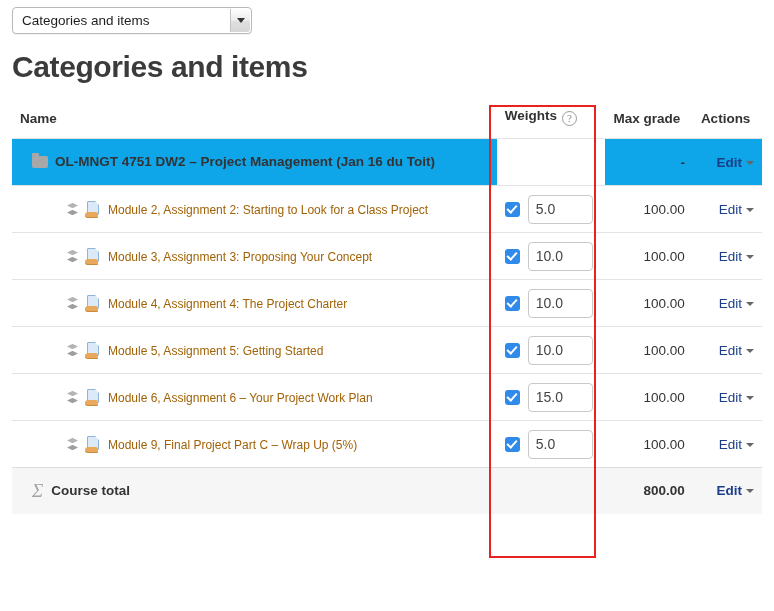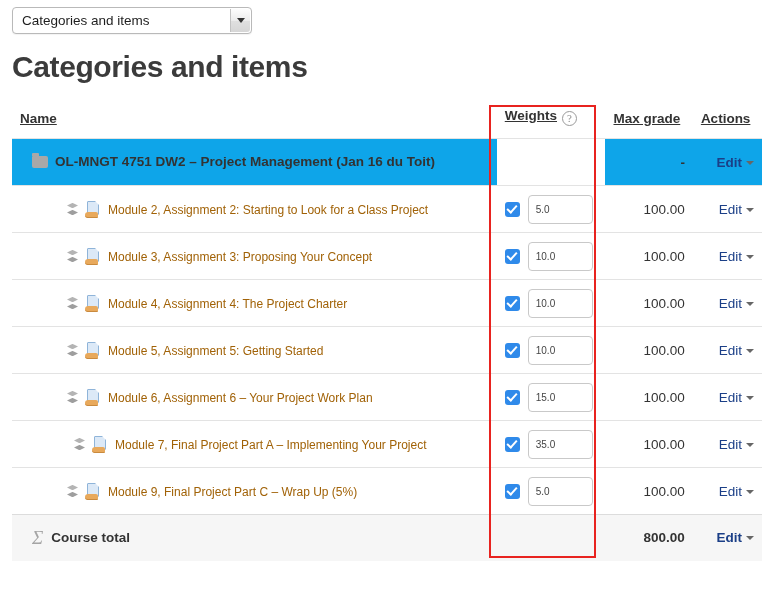--- a/index.html
+++ b/index.html
@@ -77,21 +77,20 @@
   }
   table.grades th {
     font-weight: bold;
     color: #333;
     font-size: 13.5px;
     text-align: left;
     padding: 4px 8px 12px 8px;
     border: none;
     background: #ffffff;
     vertical-align: bottom;
-    text-decoration: underline;
   }
   table.grades td {
     border-top: 1px solid #e3e3e3;
     padding: 0 8px;
     height: 47px;
     vertical-align: middle;
     color: #333;
   }
   .col-name    { width: 477px; }
   .col-weights { width: 107px; text-align: left; }
@@ -227,21 +226,21 @@
     width: 4px; height: 8px;
     border: solid #ffffff;
     border-width: 0 2px 2px 0;
     transform: rotate(42deg);
   }
   .winput {
     width: 65px; height: 29px;
     border: 1px solid #c9c9c9;
     border-radius: 4px;
     background: #ffffff;
-    font-size: 10px;
+    font-size: 14px;
     font-family: "Liberation Sans", sans-serif;
     color: #444;
     padding: 0 7px;
     outline: none;
   }
 
   
   .edit-link {
     color: #1b3f87;
     text-decoration: none;
@@ -400,35 +399,20 @@
             <span class="wcheck"></span>
             <input class="winput" type="text" value="15.0" style="">
           </div>
         </td>
         <td class="col-max">100.00</td>
         <td class="col-actions">
           <a class="edit-link" href="#">Edit</a><span class="edit-caret"></span>
         </td>
       </tr>
 
-      <tr>
-        <td class="col-name item-cell extra-indent">
-          <span class="move-icon"><i class="up"></i><i class="down"></i></span><span class="assign-icon"><span class="doc"></span><span class="hand"></span></span><a class="item-link" href="#">Module 7, Final Project Part A – Implementing Your Project</a>
-        </td>
-        <td class="col-weights">
-          <div class="weight-group">
-            <span class="wcheck"></span>
-            <input class="winput" type="text" value="35.0" style="">
-          </div>
-        </td>
-        <td class="col-max">100.00</td>
-        <td class="col-actions">
-          <a class="edit-link" href="#">Edit</a><span class="edit-caret"></span>
-        </td>
-      </tr>
 
 
       <tr>
         <td class="col-name item-cell">
           <span class="move-icon"><i class="up"></i><i class="down"></i></span><span class="assign-icon"><span class="doc"></span><span class="hand"></span></span><a class="item-link" href="#">Module 9, Final Project Part C – Wrap Up (5%)</a>
         </td>
         <td class="col-weights">
           <div class="weight-group">
             <span class="wcheck"></span>
             <input class="winput" type="text" value="5.0" style="">

